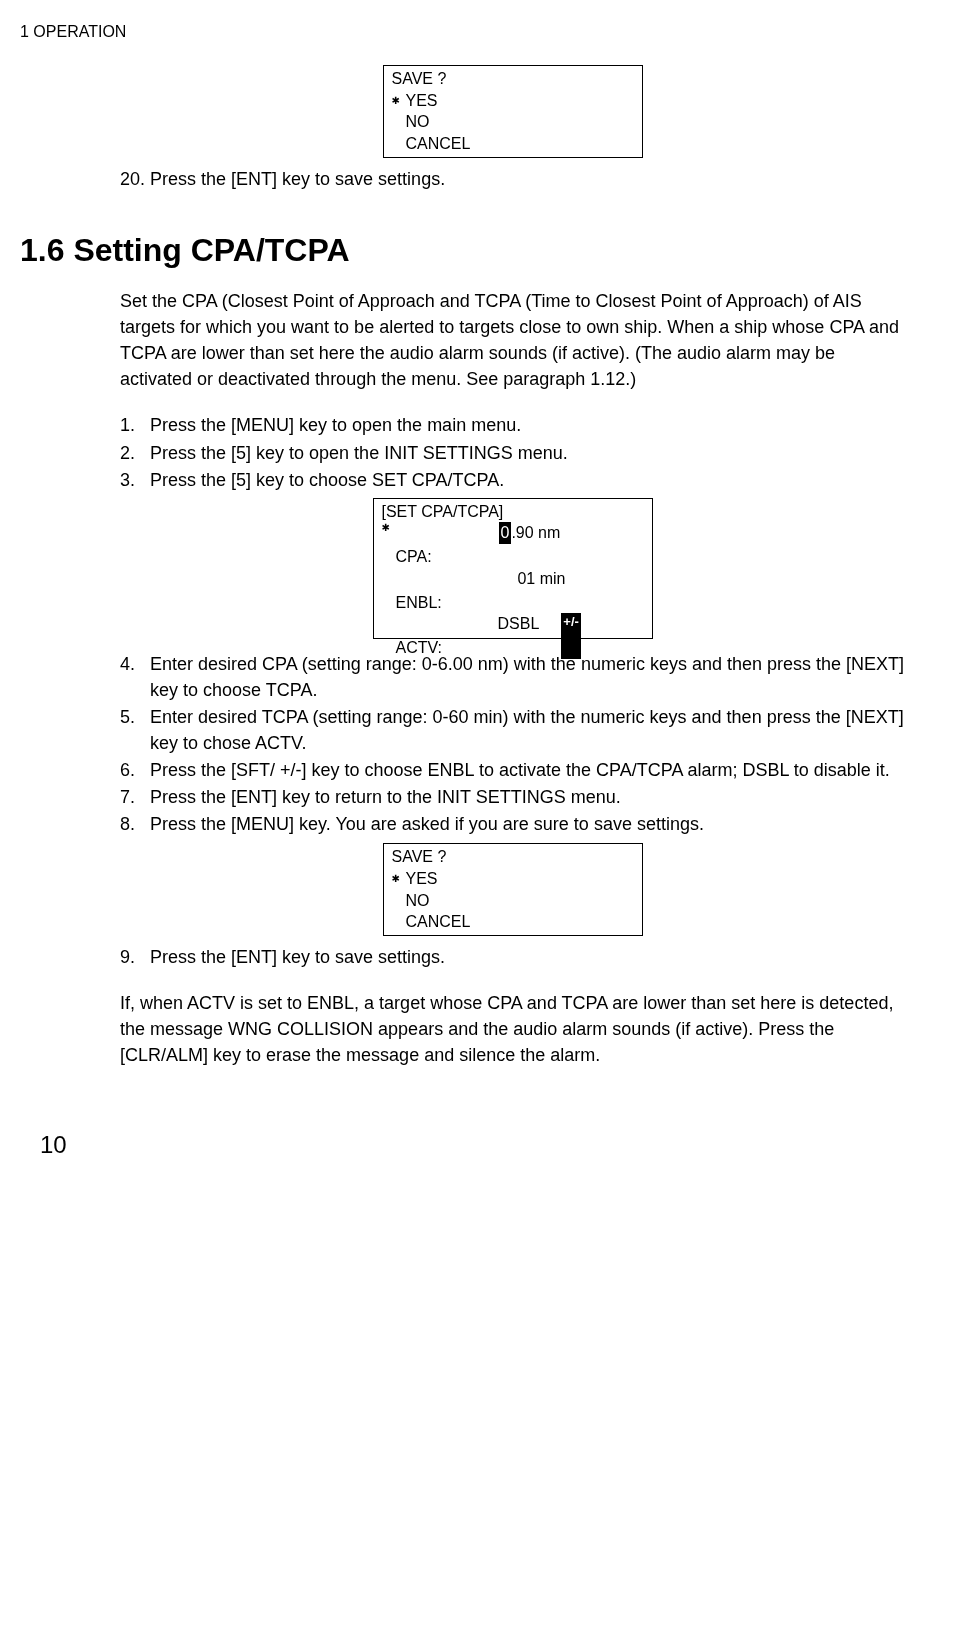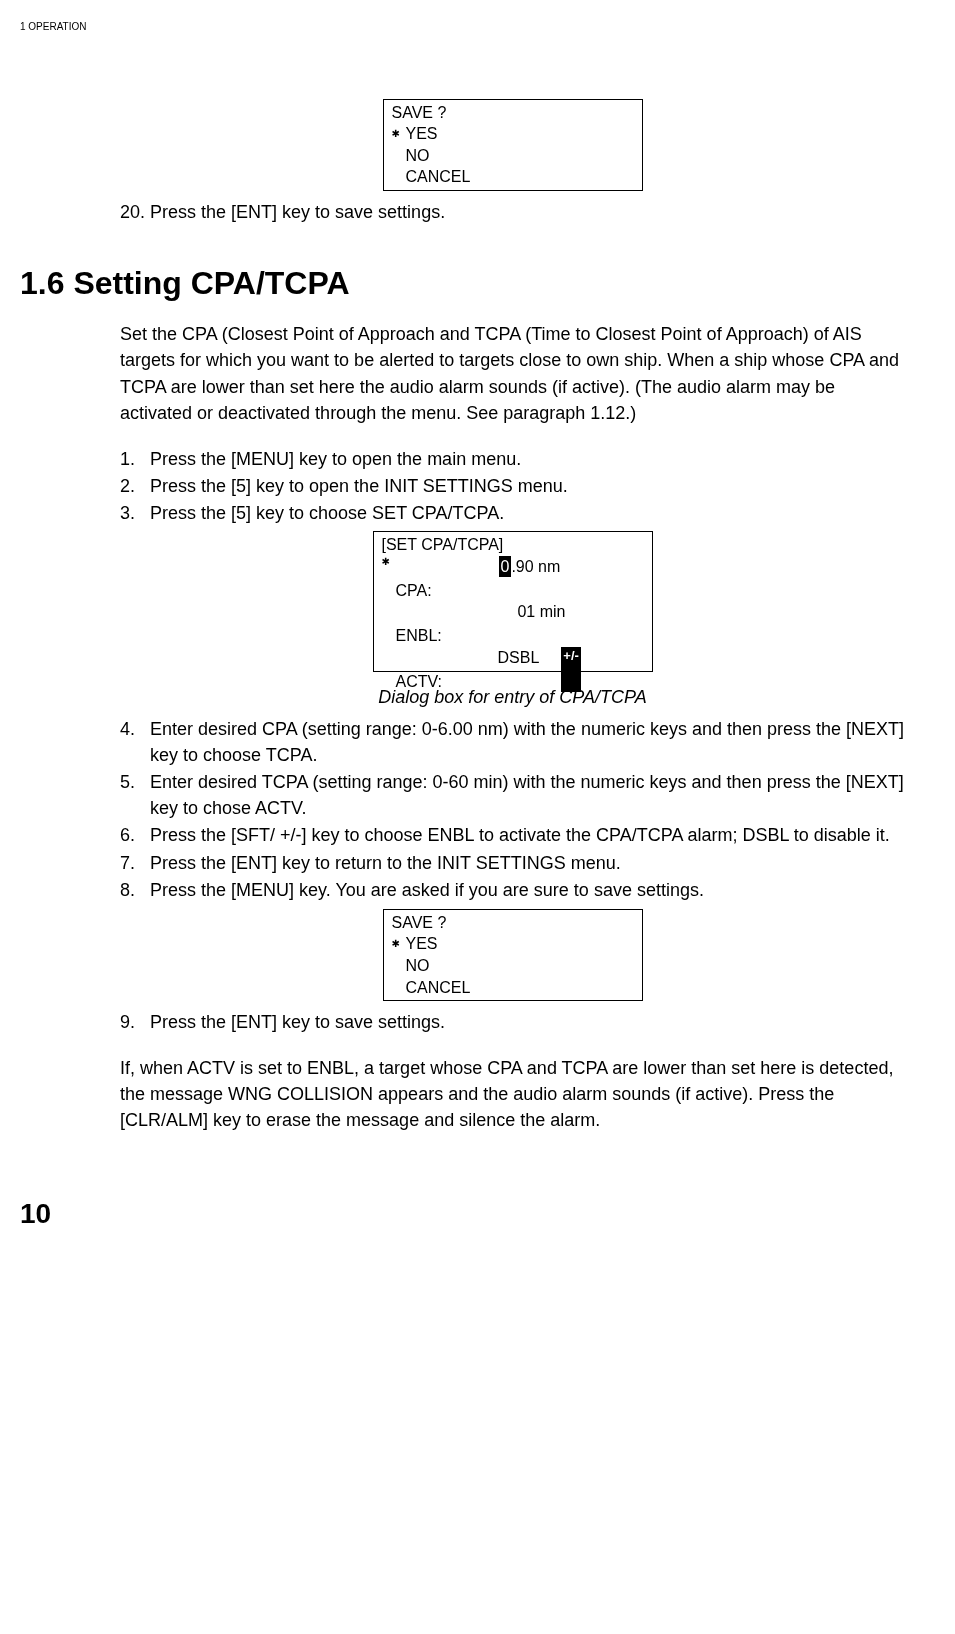--- a/index.html
+++ b/index.html
@@ -10,22 +10,22 @@
   body {
     font-family: Arial, Helvetica, sans-serif;
     font-size: 18px;
     color: #000;
     background: #fff;
     width: 955px;
     padding: 20px 50px 30px 20px;
     line-height: 1.45;
   }
   .header {
-    font-size: 10px;
-    margin-bottom: 64px;
+    font-size: 16px;
+    margin-bottom: 22px;
   }
   .body-block {
     margin-left: 100px;
   }
   .dialog-box {
     border: 1.5px solid #000;
     width: 260px;
     margin: 0 auto 8px auto;
     padding: 2px 8px 2px 8px;
     font-size: 16px;
@@ -76,23 +76,24 @@
   }
   .ol li .txt {
     flex: 1;
   }
   .caption {
     text-align: center;
     font-style: italic;
     margin: 2px 0 6px 0;
   }
   .pagenum {
-    font-size: 28px;
-    font-weight: bold;
+    font-size: 24px;
+    font-weight: normal;
     margin-top: 60px;
+    margin-left: 20px;
   }
   .row {
     display: flex;
   }
   .cell-label { width: 80px; margin-top: 24px; }
   .cell-val { width: 90px; text-align: right; }
   .inv {
     background: #000;
     color: #fff;
     padding: 0 2px;
@@ -158,21 +159,20 @@
       <span class="cell-val" style="text-align:right;padding-left:38px;">01 min</span>
     </div>
     <div class="row">
       <span class="indent"></span>
       <span class="cell-label">ACTV:</span>
       <span style="padding-left:22px;">DSBL</span>
       <span class="plusminus">+/-</span>
     </div>
   </div>
 
-  <div class="caption">Dialog box for entry of CPA/TCPA</div>
 
   <ol class="ol">
     <li>
         <span class="num">4.</span>
         <span class="txt">Enter desired CPA (setting range: 0-6.00 nm) with the numeric keys and then press the [NEXT] key to choose TCPA.</span>
       </li>
     <li>
         <span class="num">5.</span>
         <span class="txt">Enter desired TCPA (setting range: 0-60 min) with the numeric keys and then press the [NEXT] key to chose ACTV.</span>
       </li>

